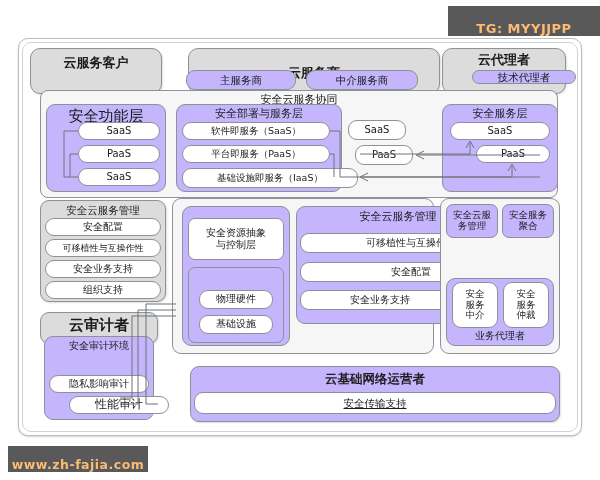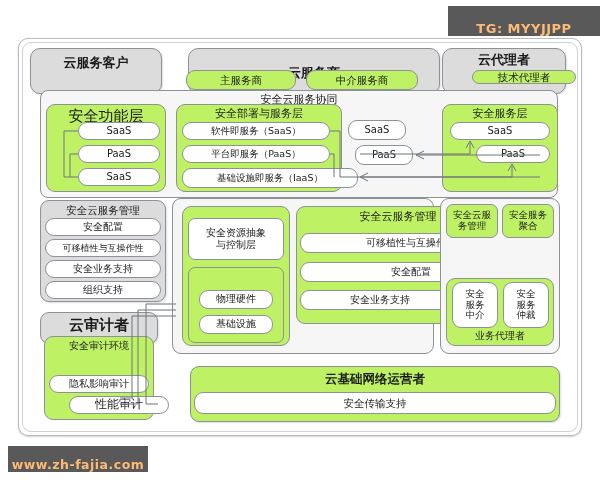--- a/index.html
+++ b/index.html
@@ -20,21 +20,21 @@
     border-radius:9px;
     background:#ffffff;
     display:flex;
     align-items:center;
     justify-content:center;
     text-align:center;
     color:#1b1b1b;
     line-height:1.15;
   }
   .grayfill{background:#dcdcdc;}
-  .lightfill{background:#bef264;}
+  .lightfill{background:#c4b5fd;}
   .f1{background:#f6f6f6;}
 
   .ttl{font-weight:bold;}
 
   
   #outer{
     left:18px;top:38px;width:564px;height:398px;
     border:1px solid #b9bcc1;border-radius:10px;background:#ffffff;
     box-shadow:0 1px 2px rgba(0,0,0,.18);
   }
@@ -210,21 +210,21 @@
   <div class="box" style="left:49px;top:375px;width:100px;height:18px;font-size:10px;">
     <span>隐私影响审计</span>
   </div>
   <div class="box" style="left:49px;top:396px;width:100px;height:18px;font-size:12px;margin-left:20px;">
     <span>性能审计</span>
   </div>
 
   <div class="box lightfill shadowbox" style="left:190px;top:366px;width:370px;height:56px;border-radius:9px;align-items:flex-start;">
     <span class="ttl lbl" style="font-size:12.5px;margin-top:5px;">云基础网络运营者</span>
   </div>
-  <div class="box" style="left:194px;top:392px;width:362px;height:22px;font-size:10.5px;">
+  <div class="box" style="left:194px;top:392px;width:362px;height:22px;font-size:10.5px;text-decoration:underline;">
     <span>安全传输支持</span>
   </div>
 
   <svg class="conn" viewBox="0 0 600 480">
     <g fill="none" stroke="#6f747b" stroke-width="1">
 
       <path d="M78,131 H64 V177 H78"></path>
       <path d="M78,154 H70 V177"></path>
 
       <path d="M330,131 H340 V177 H358"></path>

